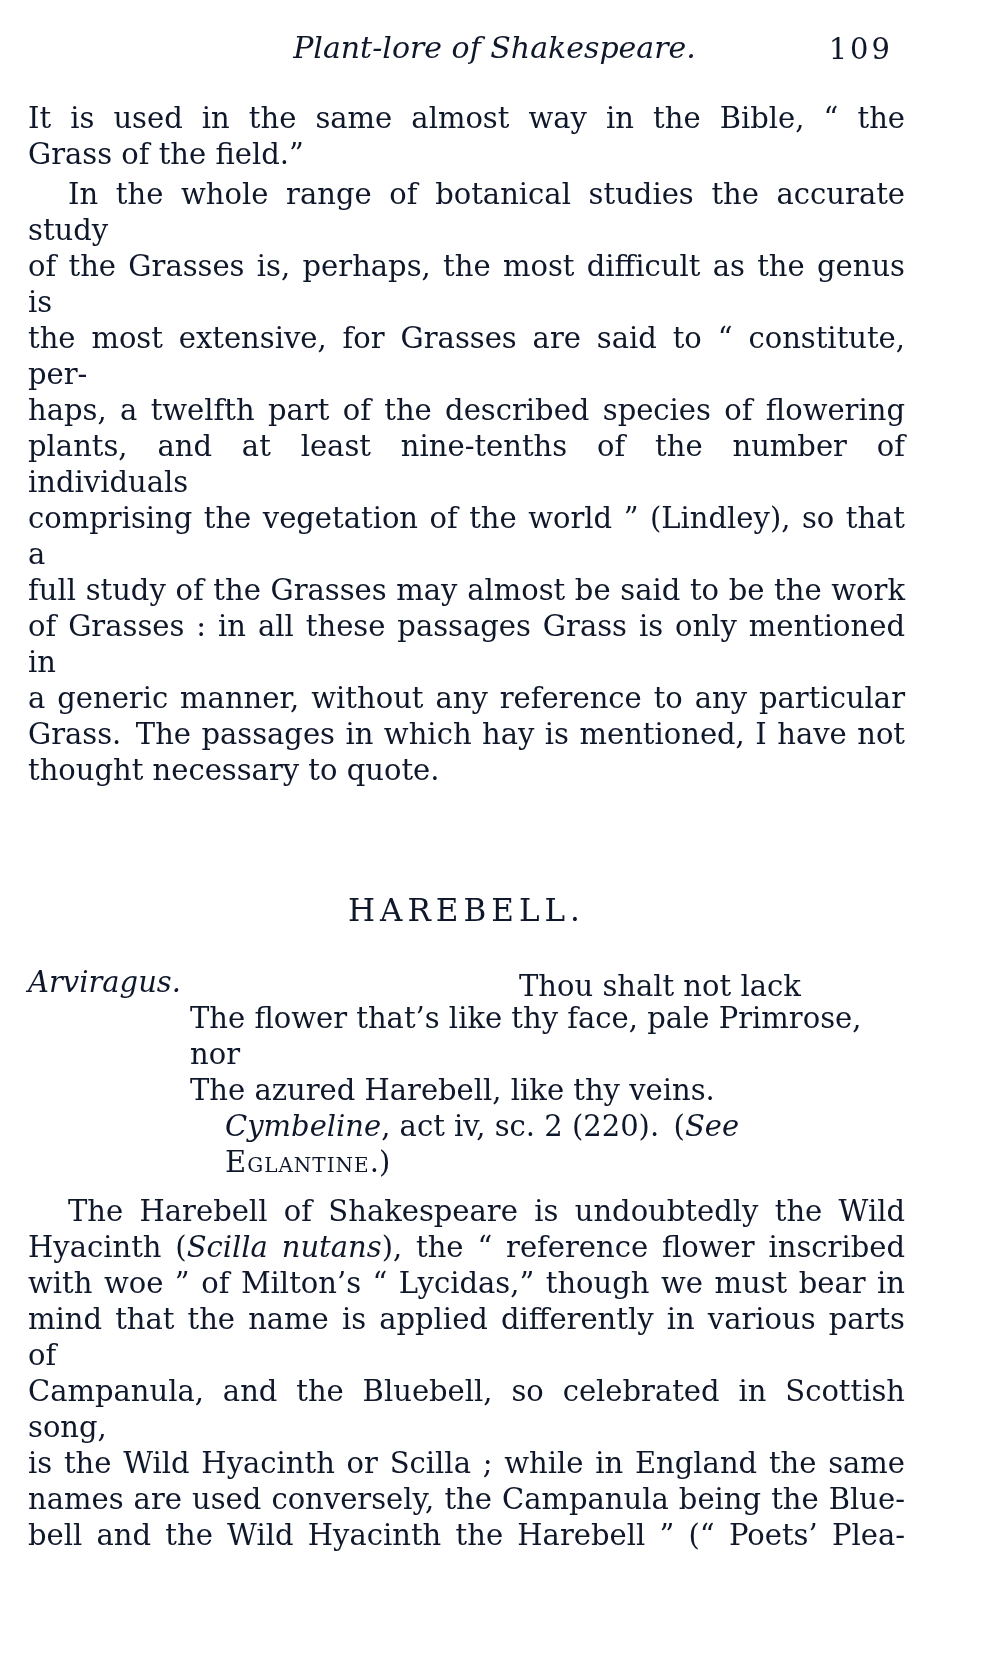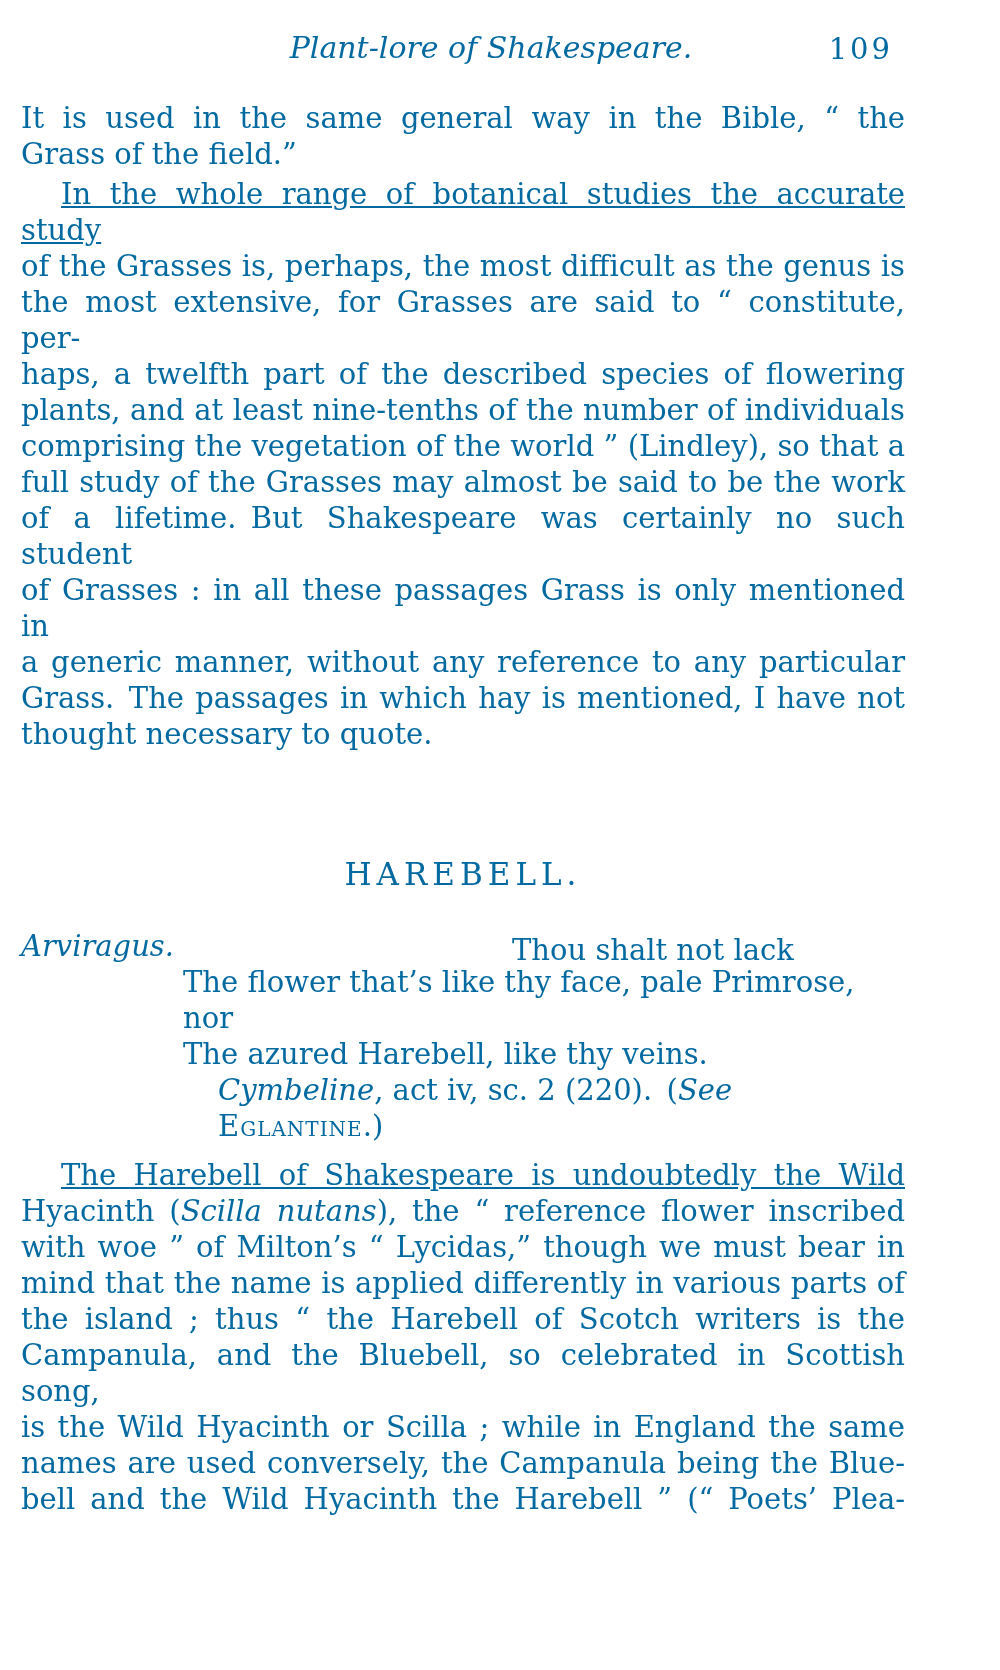--- a/index.html
+++ b/index.html
@@ -2,23 +2,23 @@
 <html><head>
 <meta charset="utf-8">
 <style>
   html, body { margin: 0; padding: 0; background: #ffffff; }
   .page {
     position: relative;
     box-sizing: border-box;
     width: 1000px;
     height: 1670px;
     background: #ffffff;
-    color: #0369a1;
+    color: #0f172a;
     font-family: "DejaVu Serif", "Liberation Serif", serif;
-    padding: 30px 95px 0 21px;
+    padding: 30px 95px 0 28px;
     overflow: hidden;
   }
   
   .hdr {
     position: relative;
     font-size: 30px;
     line-height: 36px;
     height: 36px;
   }
   .hdr .title {
@@ -38,21 +38,21 @@
   
   .line {
     font-size: 29px;
     line-height: 36px;
     text-align: justify;
     text-align-last: justify;
     -moz-text-align-last: justify;
     white-space: normal;
   }
   .line.flush { text-align: left; text-align-last: left; -moz-text-align-last: left; }
-  .line.indent { text-indent: 40px; text-decoration: underline; }
+  .line.indent { text-indent: 40px; }
   .i { font-style: italic; }
   .sc { font-variant: small-caps; letter-spacing: 1px; margin-top: 8px; }
   
   .heading {
     margin-top: 104px;
     font-size: 31px;
     line-height: 36px;
     text-align: center;
     letter-spacing: 5px;
   }
@@ -72,33 +72,32 @@
 <body>
 
 <div class="page">
 
   <div class="hdr">
     <span class="title">Plant-lore of Shakespeare.</span>
     <span class="pgnum">109</span>
   </div>
 
   <div id="p1">
-    <div class="line">It is used in the same general way in the Bible, “ the</div>
+    <div class="line">It is used in the same almost way in the Bible, “ the</div>
     <div class="line flush">Grass of the field.”</div>
   </div>
 
   <div id="p2">
     <div class="line indent">In the whole range of botanical studies the accurate study</div>
     <div class="line">of the Grasses is, perhaps, the most difficult as the genus is</div>
     <div class="line">the most extensive, for Grasses are said to “ constitute, per-</div>
     <div class="line">haps, a twelfth part of the described species of flowering</div>
     <div class="line">plants, and at least nine-tenths of the number of individuals</div>
     <div class="line">comprising the vegetation of the world ” (Lindley), so that a</div>
     <div class="line">full study of the Grasses may almost be said to be the work</div>
-    <div class="line">of a lifetime. But Shakespeare was certainly no such student</div>
     <div class="line">of Grasses : in all these passages Grass is only mentioned in</div>
     <div class="line">a generic manner, without any reference to any particular</div>
     <div class="line">Grass. The passages in which hay is mentioned, I have not</div>
     <div class="line flush">thought necessary to quote.</div>
   </div>
 
   <div class="heading">HAREBELL.</div>
 
   <div class="quote">
     <div class="line q-speaker-line">
@@ -110,21 +109,20 @@
     <div class="line q-cite">
       <span class="i">Cymbeline</span><span>, act iv, sc. 2 (220). (</span><span class="i">See</span><span> </span><span class="sc">Eglantine</span><span>.)</span>
     </div>
   </div>
 
   <div id="p3">
     <div class="line indent">The Harebell of Shakespeare is undoubtedly the Wild</div>
     <div class="line"><span>Hyacinth (</span><span class="i">Scilla nutans</span><span>), the “ reference flower inscribed</span></div>
     <div class="line">with woe ” of Milton’s “ Lycidas,” though we must bear in</div>
     <div class="line">mind that the name is applied differently in various parts of</div>
-    <div class="line">the island ; thus “ the Harebell of Scotch writers is the</div>
     <div class="line">Campanula, and the Bluebell, so celebrated in Scottish song,</div>
     <div class="line">is the Wild Hyacinth or Scilla ; while in England the same</div>
     <div class="line">names are used conversely, the Campanula being the Blue-</div>
     <div class="line">bell and the Wild Hyacinth the Harebell ” (“ Poets’ Plea-</div>
 
   </div>
 
 </div>
 
 </body></html>

